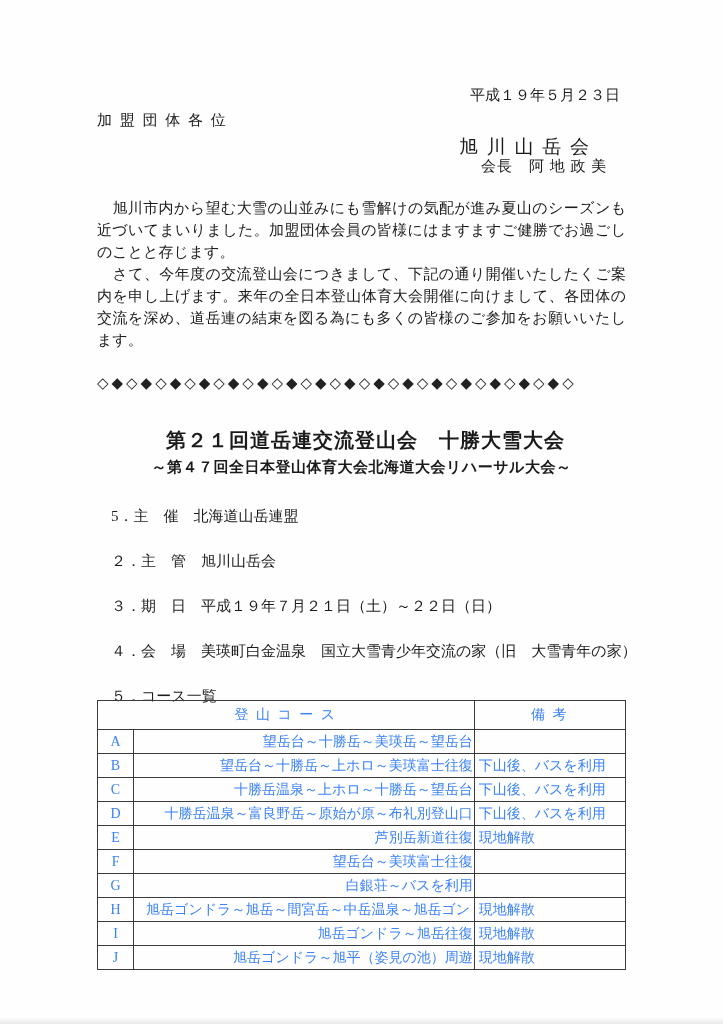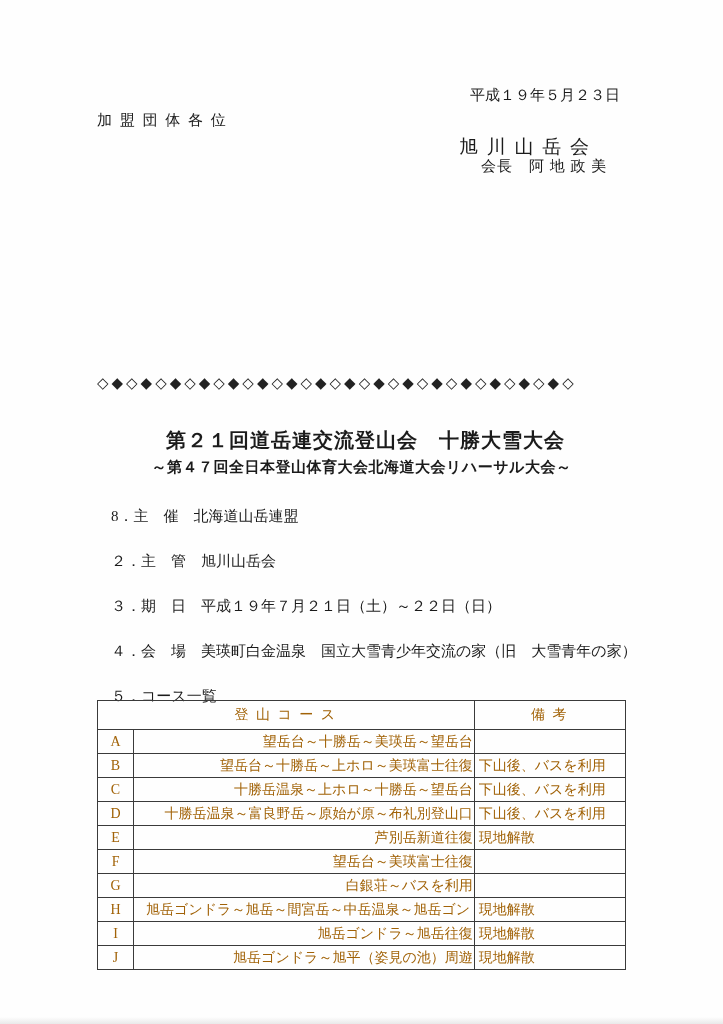--- a/index.html
+++ b/index.html
@@ -27,21 +27,21 @@
          font-family:"Liberation Sans","DejaVu Sans",sans-serif;
          font-size:20px;font-weight:bold;letter-spacing:1px;}
   .subtitle{top:458px;left:0;width:723px;margin:0;text-align:center;
          font-family:Liberation Serif, serif;
          font-size:15px;font-weight:bold;letter-spacing:0.5px;}
   .items{top:506px;left:111px;font-size:15px;}
   .items .item{height:20px;line-height:20px;margin-bottom:25px;white-space:nowrap;}
   .course-table{
     top:700px;left:97px;width:529px;
     border-collapse:collapse;table-layout:fixed;
-    font-size:14px;color:#a16207;
+    font-size:14px;color:#3b82f6;
   }
   .course-table th,.course-table td{
     border:1px solid #3a3a3a;
     font-weight:normal;
     overflow:hidden;white-space:nowrap;
   }
   .course-table thead th{height:26px;text-align:center;letter-spacing:2px;}
   .course-table tbody td{height:21px;}
   .col-id{width:36px;}
   .col-course{width:340px;}
@@ -53,28 +53,32 @@
 </head>
 <body>
 
 <div class="page">
 
   <div class="abs date">平成１９年５月２３日</div>
   <div class="abs recipient">加 盟 団 体 各 位</div>
   <div class="abs org">旭 川 山 岳 会</div>
   <div class="abs president">会長　阿 地 政 美</div>
 
+  <div class="abs letter-body">
+    <p>　旭川市内から望む大雪の山並みにも雪解けの気配が進み夏山のシーズンも近づいてまいりました。加盟団体会員の皆様にはますますご健勝でお過ごしのことと存じます。</p>
+    <p>　さて、今年度の交流登山会につきまして、下記の通り開催いたしたくご案内を申し上げます。来年の全日本登山体育大会開催に向けまして、各団体の交流を深め、道岳連の結束を図る為にも多くの皆様のご参加をお願いいたします。</p>
+  </div>
 
   <div class="abs diamonds">◇◆◇◆◇◆◇◆◇◆◇◆◇◆◇◆◇◆◇◆◇◆◇◆◇◆◇◆◇◆◇◆◇</div>
 
   <h1 class="abs title">第２１回道岳連交流登山会　十勝大雪大会</h1>
   <h2 class="abs subtitle">～第４７回全日本登山体育大会北海道大会リハーサル大会～</h2>
 
   <div class="abs items">
-    <div class="item">8．主　催　北海道山岳連盟</div>
+    <div class="item">5．主　催　北海道山岳連盟</div>
     <div class="item">２．主　管　旭川山岳会</div>
     <div class="item">３．期　日　平成１９年７月２１日（土）～２２日（日）</div>
     <div class="item">４．会　場　美瑛町白金温泉　国立大雪青少年交流の家（旧　大雪青年の家）</div>
     <div class="item">５．コース一覧</div>
   </div>
 
   <table class="abs course-table">
     <colgroup>
       <col class="col-id">
         <col class="col-course">

